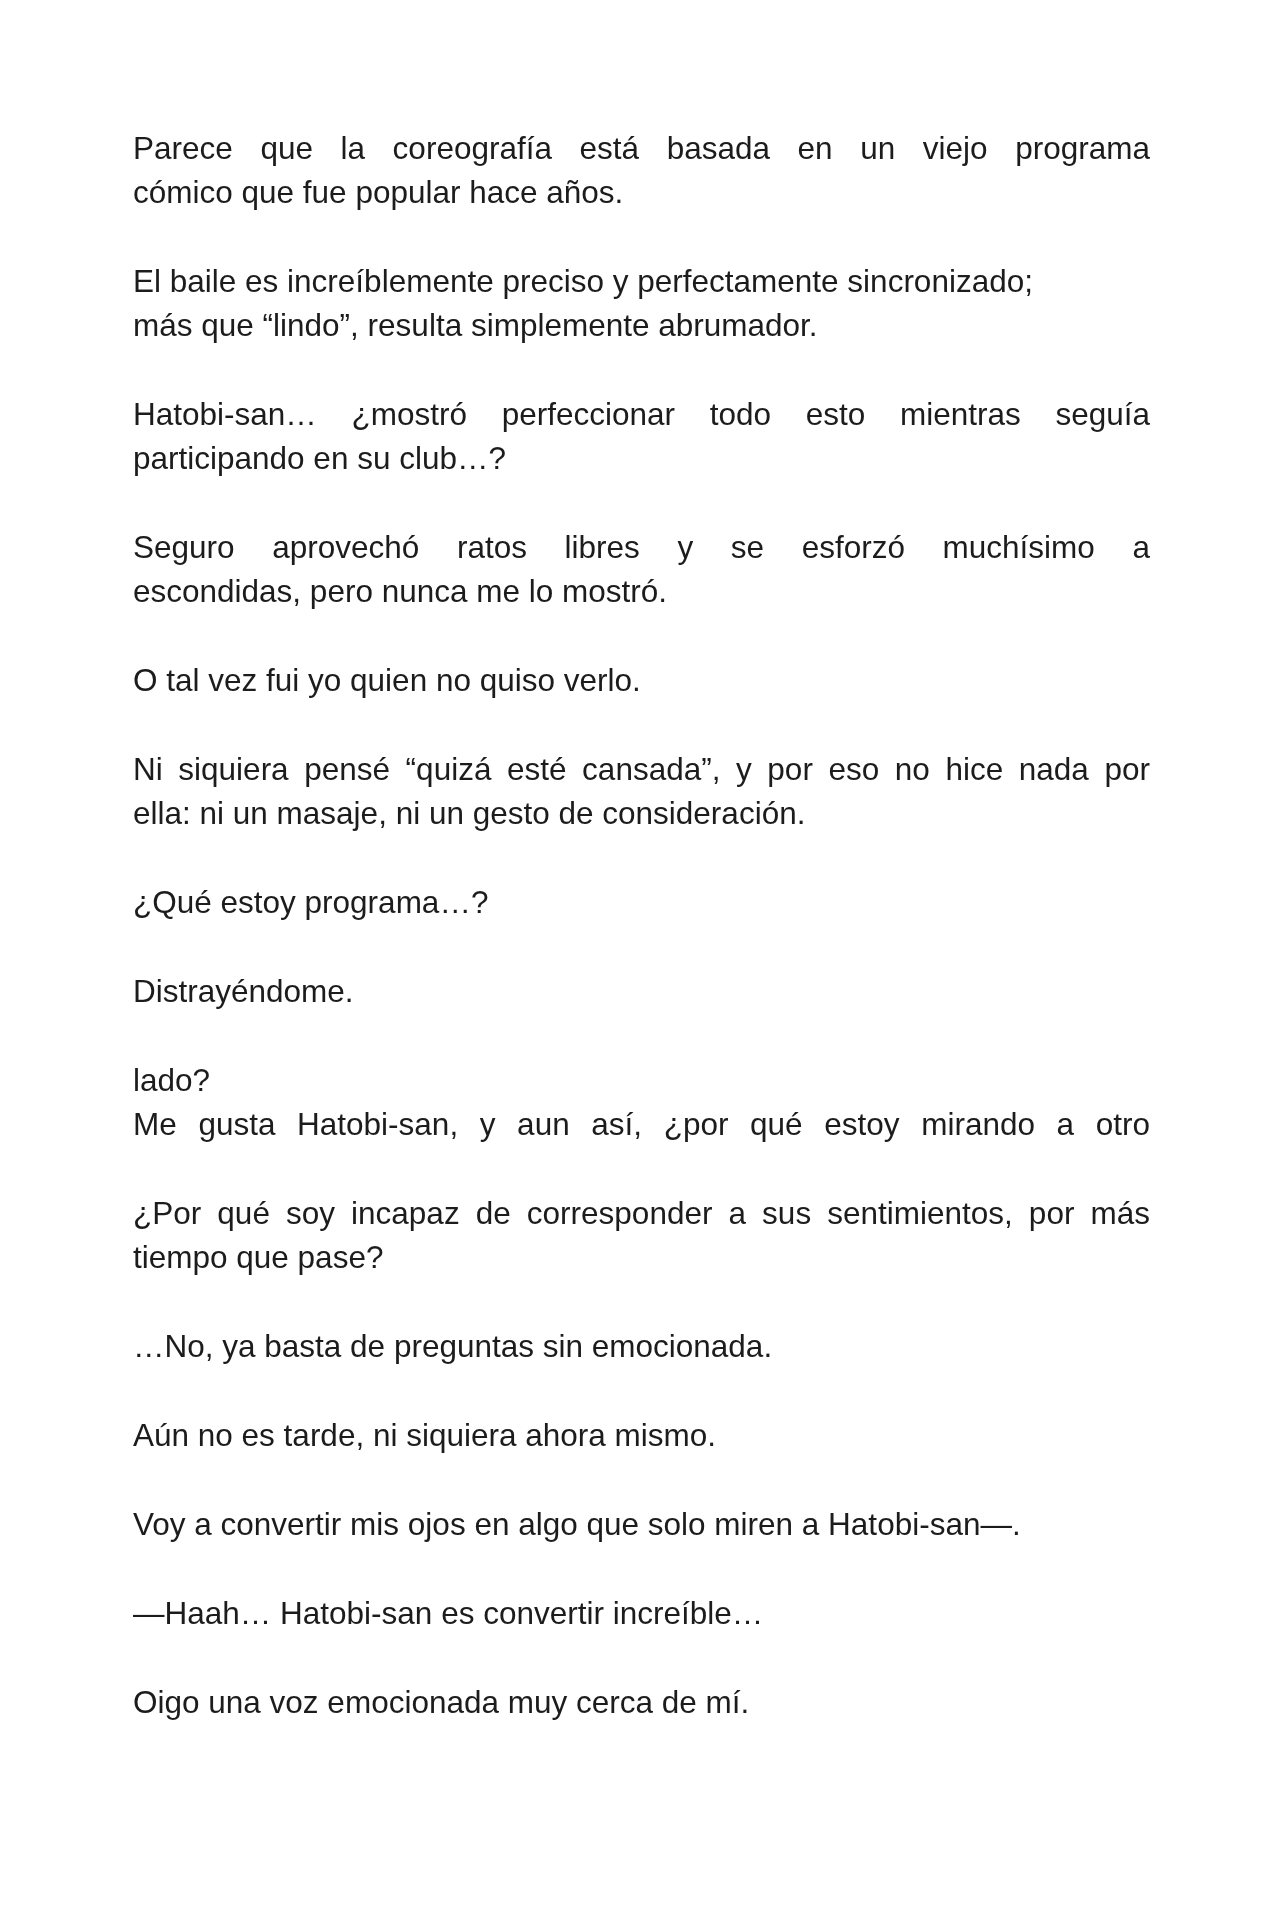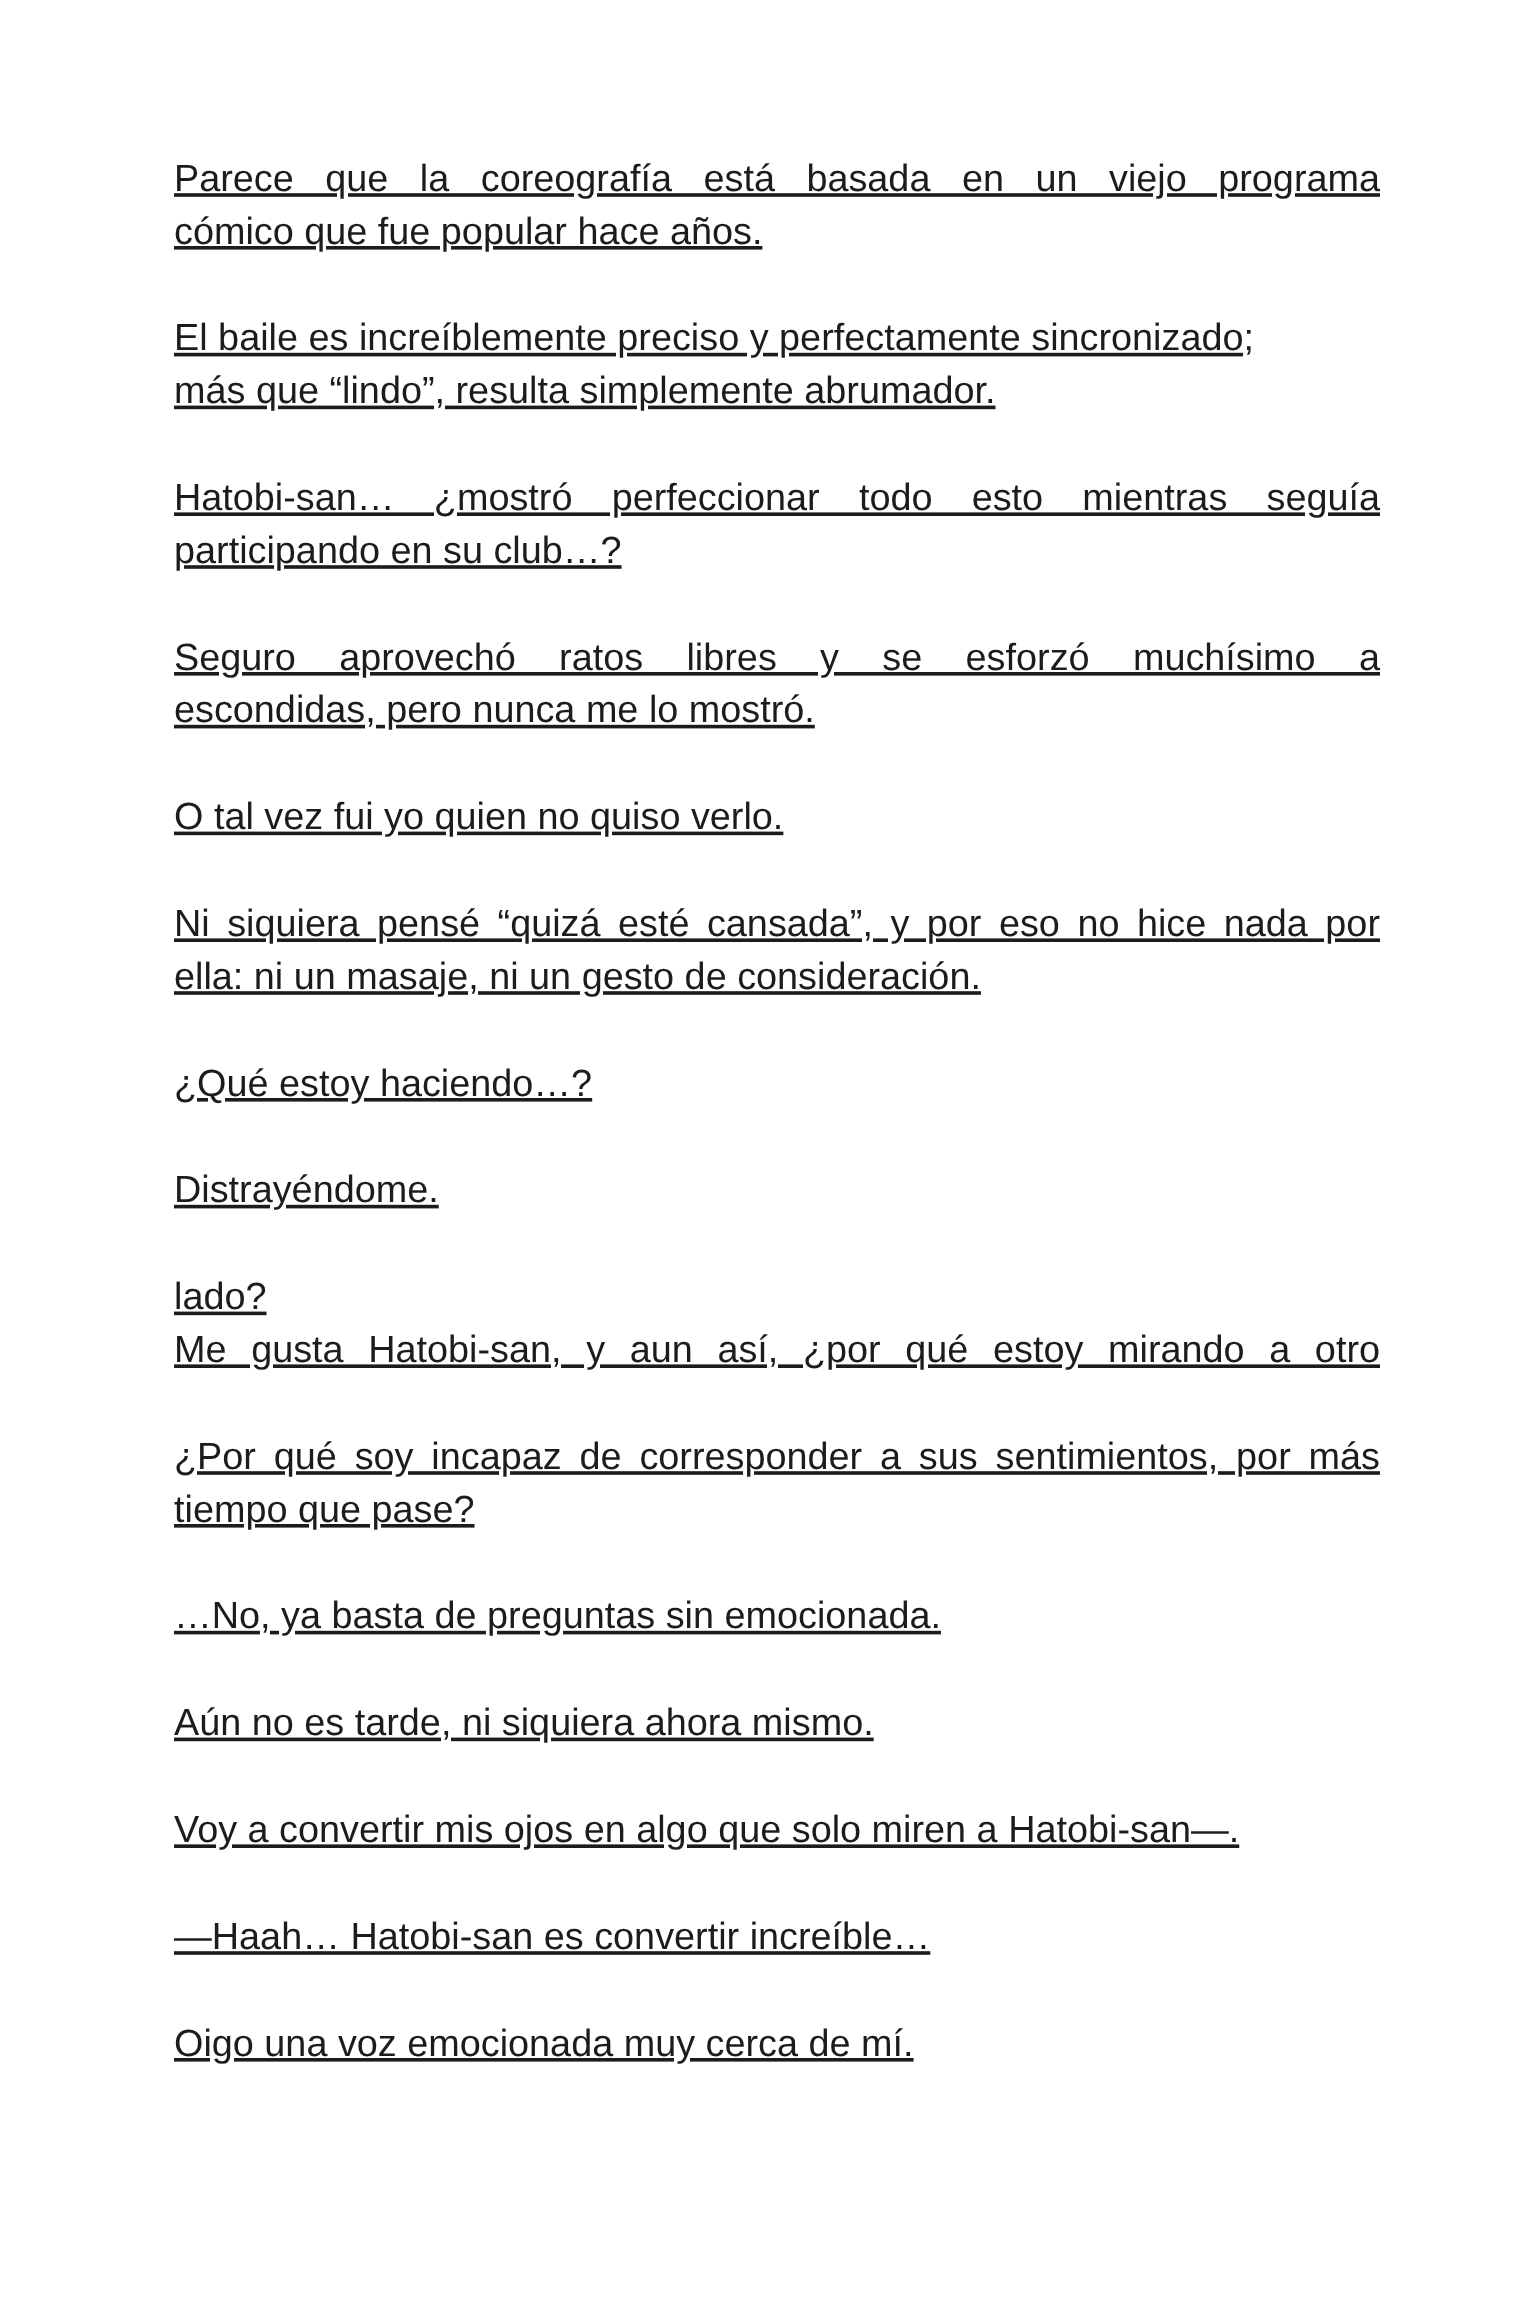--- a/index.html
+++ b/index.html
@@ -17,22 +17,21 @@
       position: absolute;
       left: 129px;
       top: 126px;
       width: 1021px;
       color: #1c1c1c;
       font-family: "Liberation Sans", sans-serif;
       font-size: 31.5px;
       line-height: 44px;
     }
     .para {
-      margin: 0 0 45px 16px;
-      text-decoration: underline;
+      margin: 0 0 45px 4px;
     }
     .line {
       display: block;
       white-space: nowrap;
       height: 44px;
     }
     .line.justify {
       text-align: justify;
       text-align-last: justify;
       white-space: normal;
@@ -59,21 +58,21 @@
     <span class="line">escondidas, pero nunca me lo mostró.</span>
   </p>
   <p class="para">
     <span class="line">O tal vez fui yo quien no quiso verlo.</span>
   </p>
   <p class="para">
     <span class="line justify">Ni siquiera pensé “quizá esté cansada”, y por eso no hice nada por</span>
     <span class="line">ella: ni un masaje, ni un gesto de consideración.</span>
   </p>
   <p class="para">
-    <span class="line">¿Qué estoy haciendo…?</span>
+    <span class="line">¿Qué estoy programa…?</span>
   </p>
   <p class="para">
     <span class="line">Distrayéndome.</span>
   </p>
   <p class="para">
     <span class="line">lado?</span>
     <span class="line justify">Me gusta Hatobi-san, y aun así, ¿por qué estoy mirando a otro</span>
   </p>
   <p class="para">
     <span class="line justify">¿Por qué soy incapaz de corresponder a sus sentimientos, por más</span>

